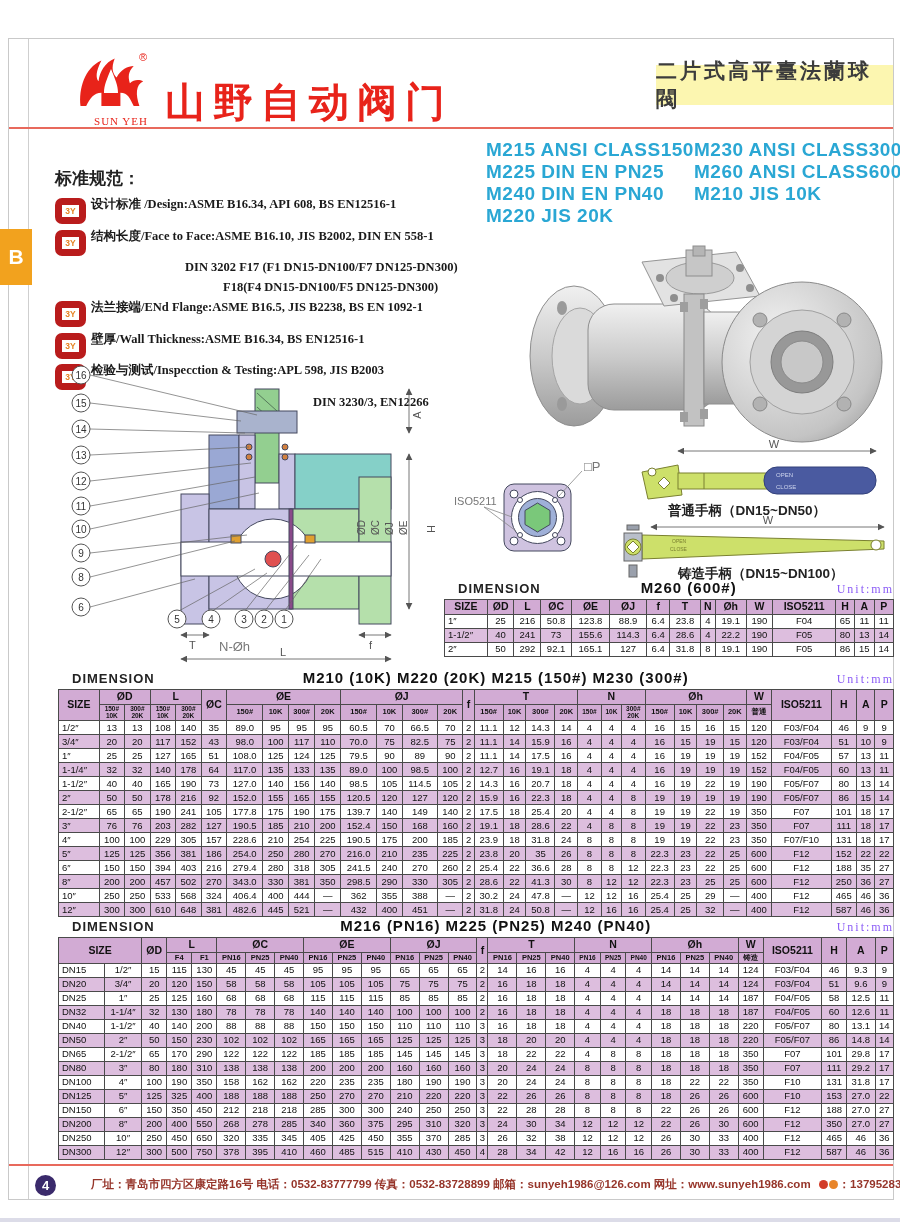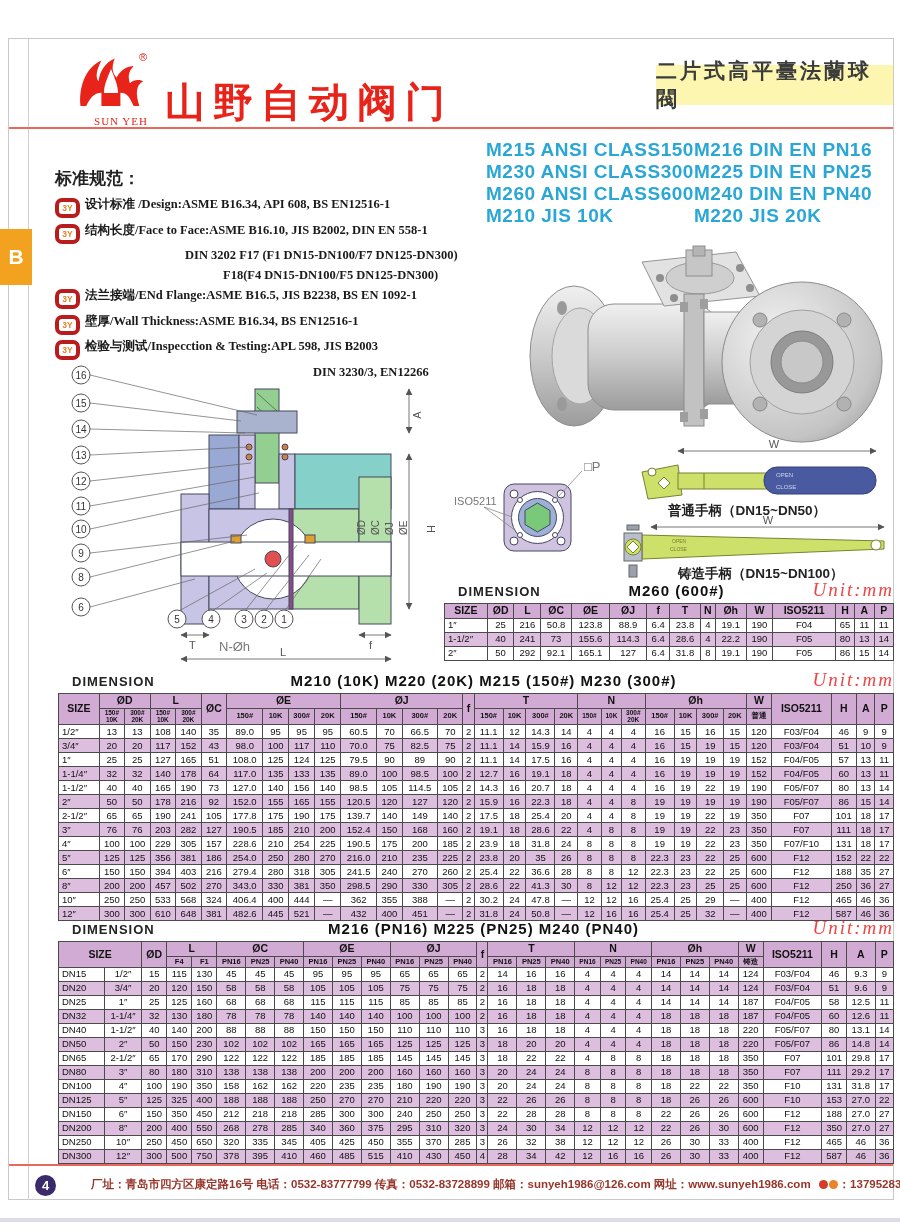--- a/index.html
+++ b/index.html
@@ -14,33 +14,33 @@
   .logo-sub{position:absolute;left:74px;top:76px;width:76px;text-align:center;font-size:11px;color:#e8231a;font-family:"Liberation Serif",serif;letter-spacing:1px;}
   .title-band{position:absolute;left:647px;top:26px;width:237px;height:40px;background:#fcf6b0;display:flex;align-items:center;justify-content:center;}
   .title-band span{font-size:21px;font-weight:bold;color:#3c3c3c;letter-spacing:3px;}
   .redline{position:absolute;left:0;width:884px;height:2px;background:#e8695c;}
   .b-tab{position:absolute;left:-9px;top:190px;width:32px;height:56px;background:#f2a21e;color:#fff;font-size:21px;font-weight:bold;display:flex;align-items:center;justify-content:center;}
 
   
   .standards{position:absolute;left:46px;top:128px;width:440px;font-family:"Liberation Serif",serif;}
   .std-title{font-size:17px;font-weight:bold;color:#222;margin-bottom:7px;}
   .std-line{font-size:12.5px;color:#1a1a1a;font-weight:bold;margin-bottom:4.5px;display:flex;align-items:flex-start;line-height:1.25;}
-  .badge{flex:0 0 auto;width:17px;height:12px;border:4px solid #b91c1c;border-radius:7px;color:#e58324;font-size:8.5px;font-weight:bold;text-align:center;line-height:12px;margin:1px 5px 0 0;font-family:"Liberation Sans",sans-serif;}
+  .badge{flex:0 0 auto;width:17px;height:12px;border:7px solid #b91c1c;border-radius:7px;color:#e58324;font-size:8.5px;font-weight:bold;text-align:center;line-height:12px;margin:1px 5px 0 0;font-family:"Liberation Sans",sans-serif;}
   .ind-a{padding-left:130px;}.ind-b{padding-left:168px;}.ind-c{padding-left:258px;}
 
   
   .models{position:absolute;left:477px;top:100px;width:410px;display:grid;grid-template-columns:208px 1fr;}
   .models div{font-size:19px;font-weight:bold;color:#2aa7d4;letter-spacing:0.5px;white-space:nowrap;}
 
   
   .tbl-block{position:absolute;}
   .tbl-head{display:flex;align-items:baseline;margin-bottom:2px;}
   .tbl-dim{font-size:13px;font-weight:bold;color:#222;letter-spacing:1px;padding-left:14px;}
   .tbl-title{flex:1;text-align:center;font-size:15px;font-weight:bold;color:#111;letter-spacing:1px;font-family:"Liberation Sans",sans-serif;}
-  .tbl-unit{font-size:19px;color:#ef4444;font-family:"Liberation Serif",serif;letter-spacing:2px;font-style:italic;}
+  .tbl-unit{font-size:12px;color:#8b5cf6;font-family:"Liberation Serif",serif;letter-spacing:2px;}
   table.dim{border-collapse:collapse;width:100%;table-layout:auto;padding-left:43px;}
   table.dim th,table.dim td{border:1px solid #4a4a4a;text-align:center;padding:0 1px;line-height:1.12;color:#111;}
   table.dim th{background:#d2abd4;font-weight:bold;font-size:10.5px;padding:1px;}
   table.dim th.sm{font-size:7.5px;font-weight:bold;}
   table.dim th.tiny{font-size:6.5px;white-space:pre-line;line-height:1.05;}
   table.dim td{font-size:9.5px;height:13px;background:#fff;}
   table.dim tbody tr:nth-child(even) td{background:#ddbede;}
   table.dim td:first-child{text-align:left;padding-left:3px;}
   .t260 th{font-size:11px;}
   .t260 td{font-size:10.5px;height:16px;}
@@ -103,21 +103,20 @@
         <span class="badge">3Y</span>
         <span>检验与测试/Inspecction &amp; Testing:APL 598, JIS B2003</span>
       </div>
     <div class="std-line ind-c">
         <span>DIN 3230/3,  EN12266</span>
       </div>
   </div>
 
   <div class="models">
     <div>M215 ANSI CLASS150</div>
-    <div>M216 DIN EN PN16</div>
     <div>M230 ANSI CLASS300</div>
     <div>M225 DIN EN PN25</div>
     <div>M260 ANSI CLASS600</div>
     <div>M240 DIN EN PN40</div>
     <div>M210 JIS 10K</div>
     <div>M220 JIS 20K</div>
   </div>
 
   <svg class="abs" style="left:505px;top:205px;" width="385" height="200" viewBox="0 0 385 200">
     <defs>

